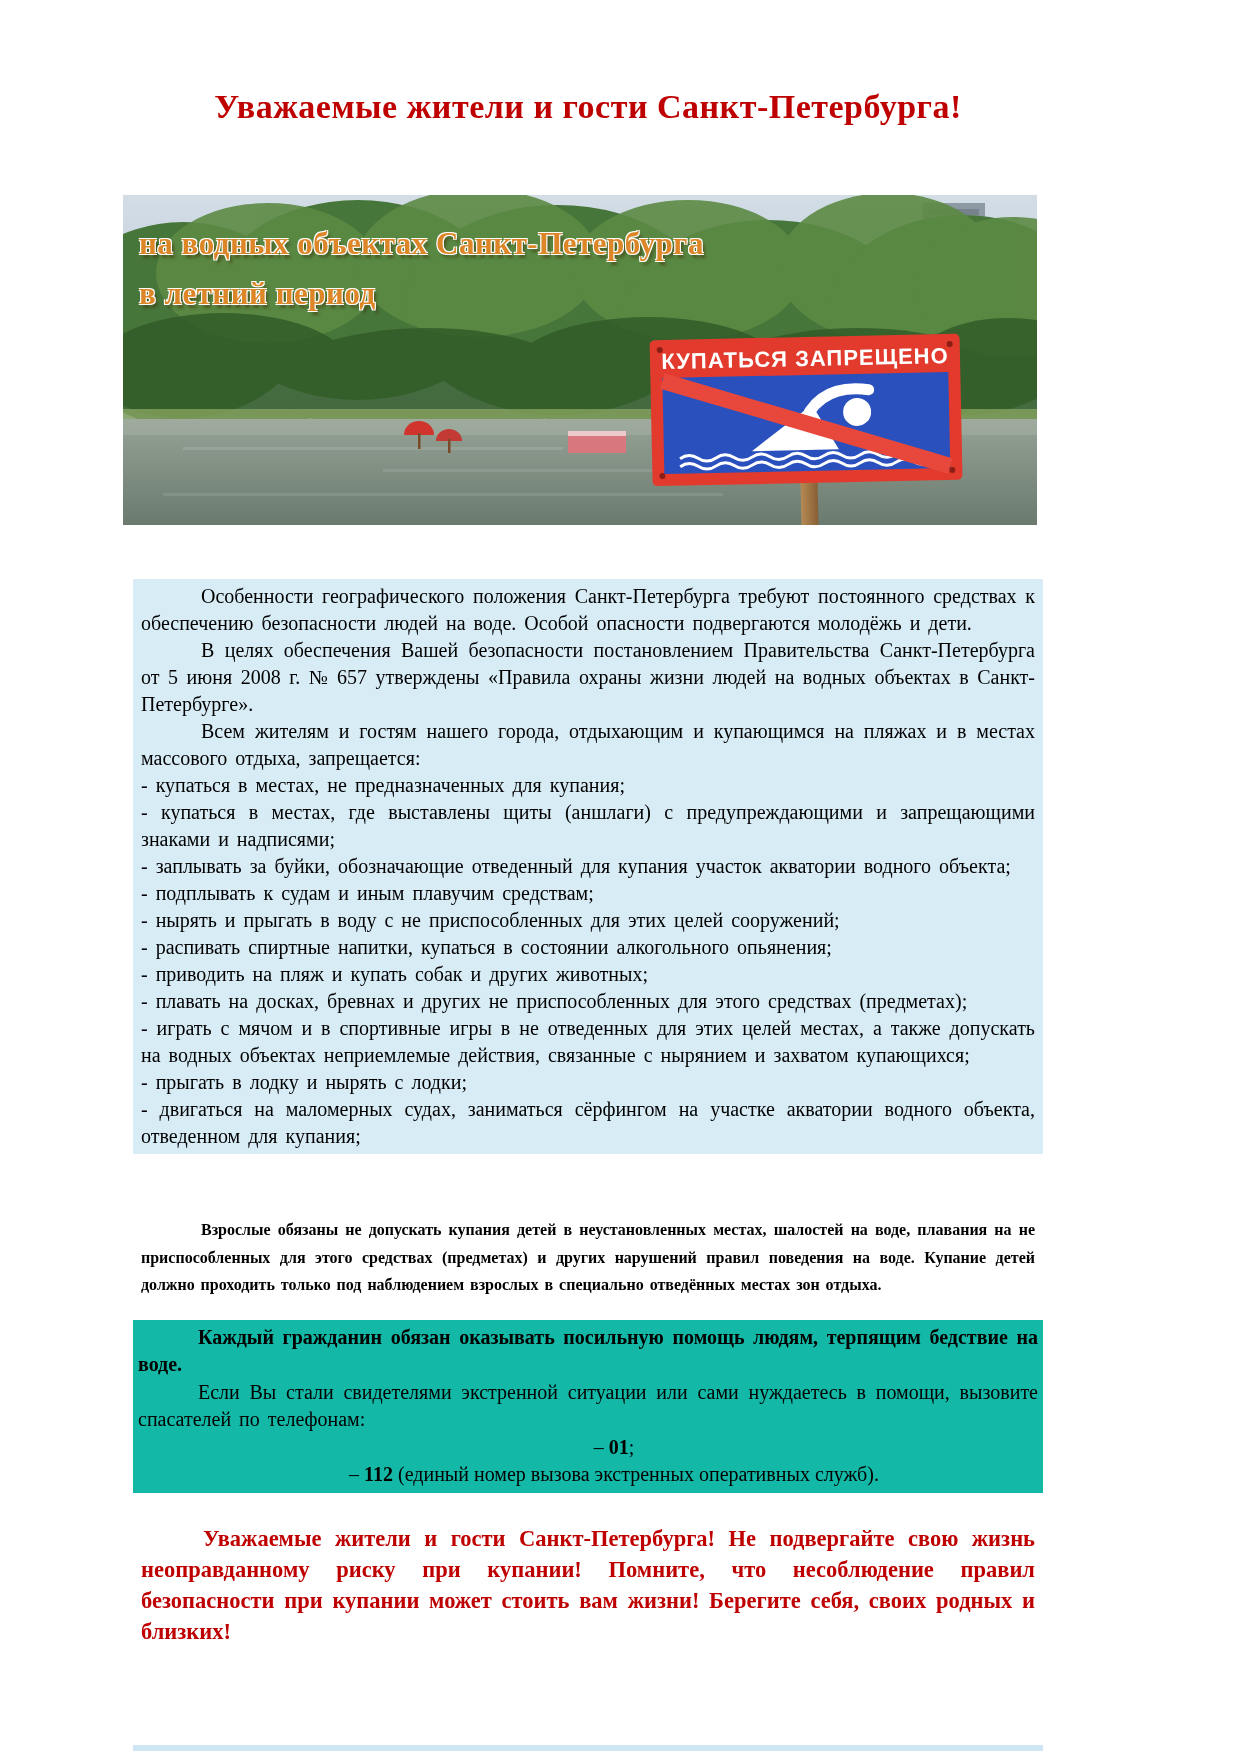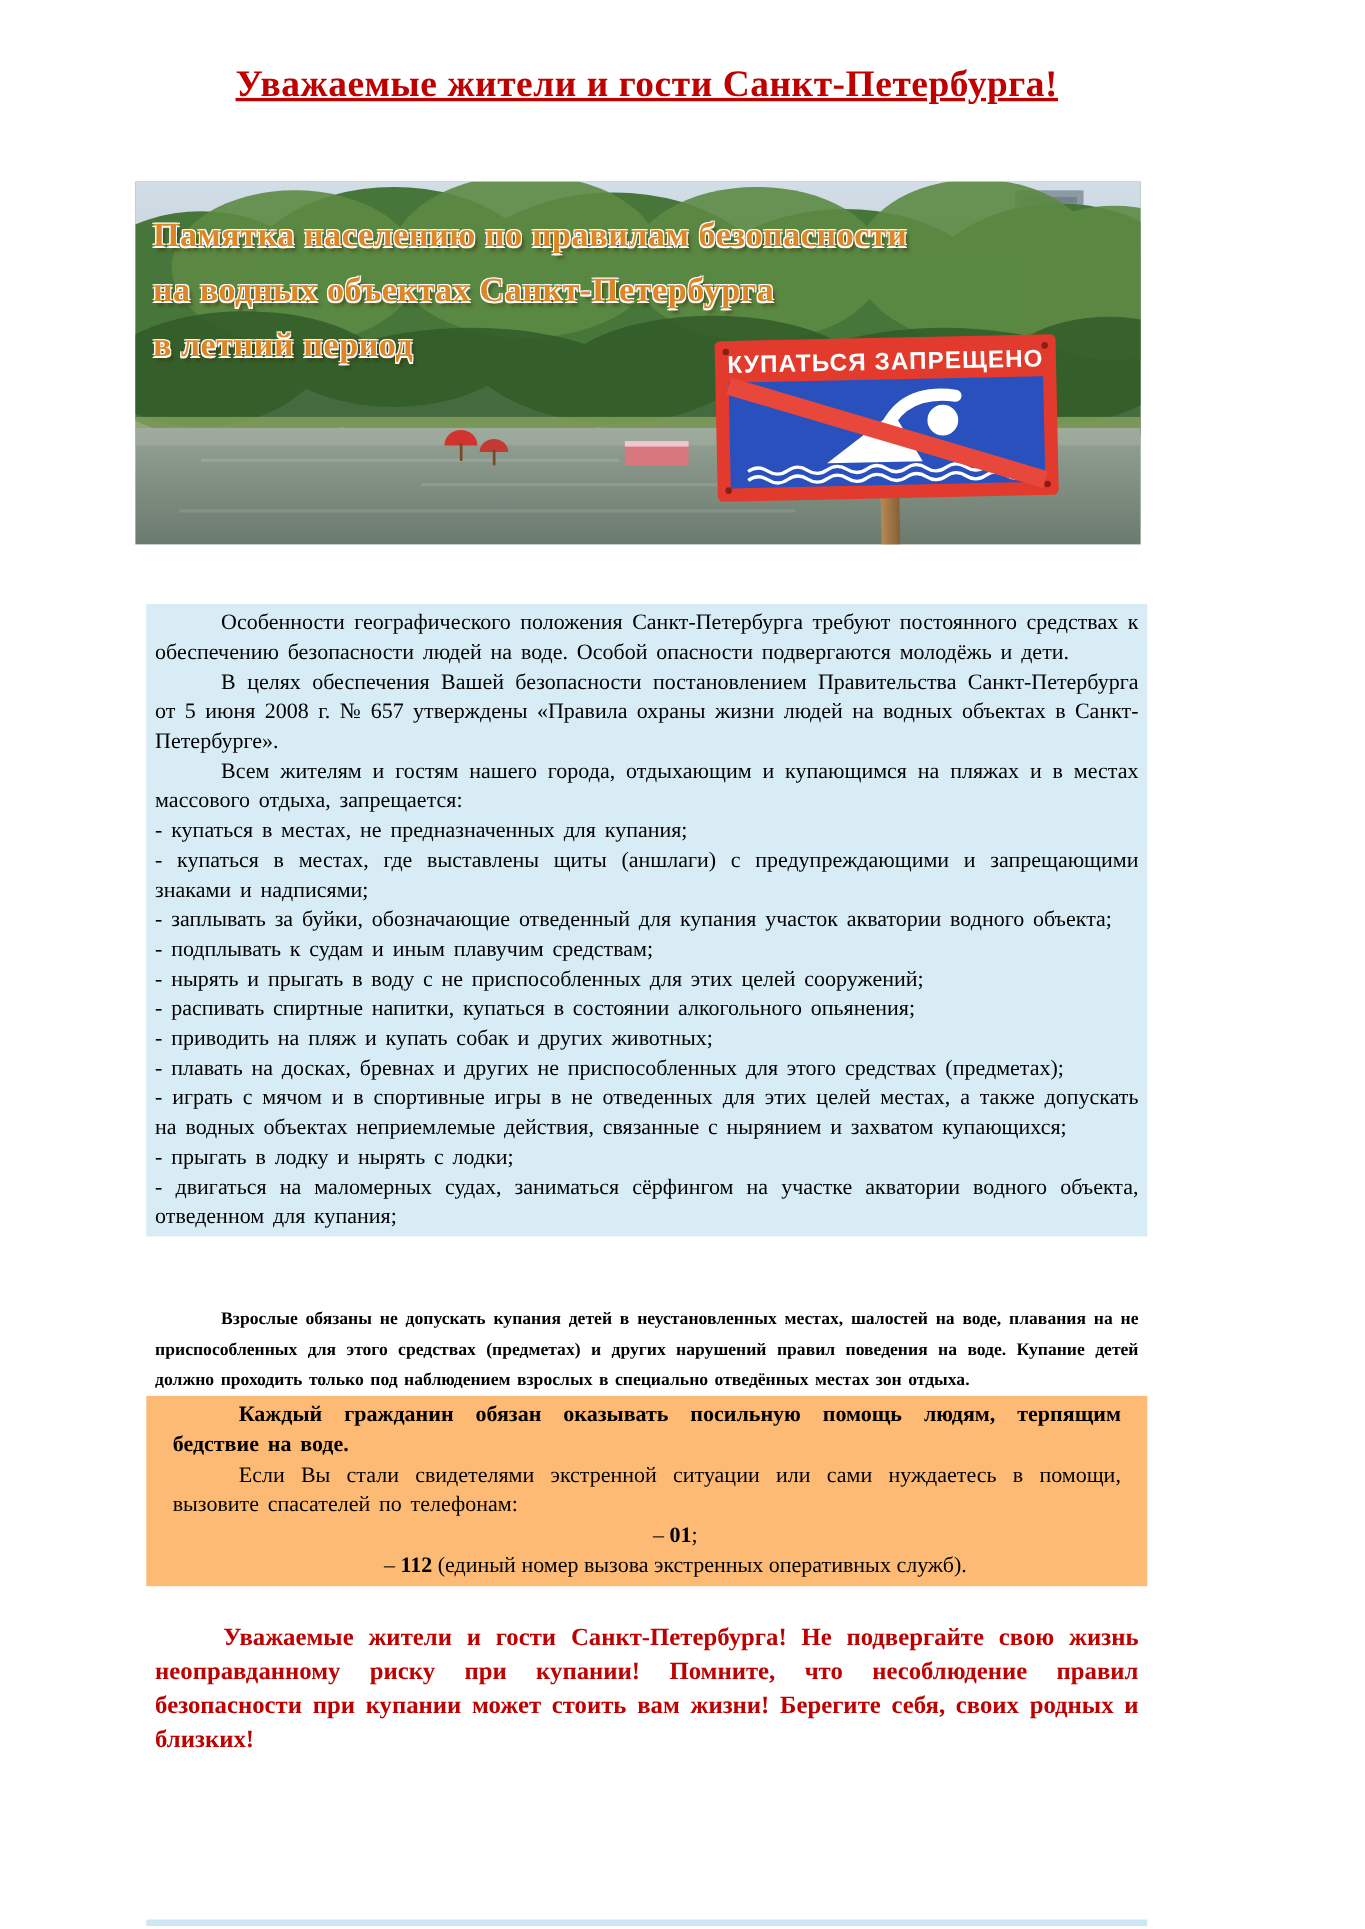--- a/index.html
+++ b/index.html
@@ -2,40 +2,40 @@
 <html><head>
 <meta charset="utf-8">
 <style>
   html,body{margin:0;padding:0;}
   body{
     width:1241px;height:1754px;position:relative;background:#ffffff;
     font-family:"Liberation Serif",serif;color:#000;overflow:hidden;
   }
   .content{position:absolute;left:133px;top:0;width:910px;}
   .doc-title{
-    margin-top:55px;font-size:34px;line-height:44px;font-weight:bold;
-    color:#bf0000;text-align:center;letter-spacing:0.5px;text-decoration:underline;
+    margin-top:85px;font-size:34px;line-height:44px;font-weight:bold;
+    color:#bf0000;text-align:center;letter-spacing:0.5px;
   }
   .banner{
     position:relative;margin-top:66px;margin-left:-10px;
     width:914px;height:330px;overflow:hidden;background:#9fb4a0;
   }
   .banner svg{display:block;}
   .overlay-title{
     position:absolute;left:16px;top:24px;
     font-size:31px;line-height:50px;font-weight:bold;color:#dd8628;
     text-shadow:-1px -1px 0 #fff,1px -1px 0 #fff,-1px 1px 0 #fff,1px 1px 0 #fff,3px 4px 3px rgba(60,40,0,.5);
     letter-spacing:0.5px;
   }
   .hl-block{
     background:#d8ecf6;margin-top:54px;padding:4px 8px;
     font-size:20px;line-height:27px;
   }
   .hl-block-2{
-    background:#fdba74;padding:4px 24px;
+    background:#14b8a6;margin-top:21px;padding:4px 5px;
     font-size:20px;line-height:27.5px;
   }
   p{margin:0;}
   .para{text-align:justify;text-indent:60px;word-spacing:0.15em;}
   .li{text-align:justify;word-spacing:0.15em;}
   .bold-para{
     margin-top:62px;padding:0 8px;font-size:16px;line-height:27.5px;
     font-weight:bold;text-align:justify;text-indent:60px;word-spacing:0.12em;
   }
   .b{font-weight:bold;}
@@ -138,21 +138,20 @@
         </g>
         <line x1="12" y1="41" x2="298" y2="132" stroke="#e8483b" stroke-width="16"></line>
         <circle cx="10" cy="10" r="3" fill="#8c1d14"></circle>
         <circle cx="300" cy="10" r="3" fill="#8c1d14"></circle>
         <circle cx="10" cy="136" r="3" fill="#8c1d14"></circle>
         <circle cx="300" cy="136" r="3" fill="#8c1d14"></circle>
       </g>
     </svg>
 
     <div class="overlay-title">
-      <div>Памятка населению по правилам безопасности</div>
       <div>на водных объектах Санкт-Петербурга</div>
       <div>в летний период</div>
     </div>
   </div>
 
   <div class="hl-block">
     <p class="para">Особенности географического положения Санкт-Петербурга требуют постоянного средствах к обеспечению безопасности людей на воде. Особой опасности подвергаются молодёжь и дети.</p>
     <p class="para">В целях обеспечения Вашей безопасности постановлением Правительства Санкт-Петербурга от 5 июня 2008 г. № 657 утверждены «Правила охраны жизни людей на водных объектах в Санкт-Петербурге».</p>
     <p class="para">Всем жителям и гостям нашего города, отдыхающим и купающимся на пляжах и в местах массового отдыха, запрещается:</p>
     <p class="li">- купаться в местах, не предназначенных для купания;</p>

